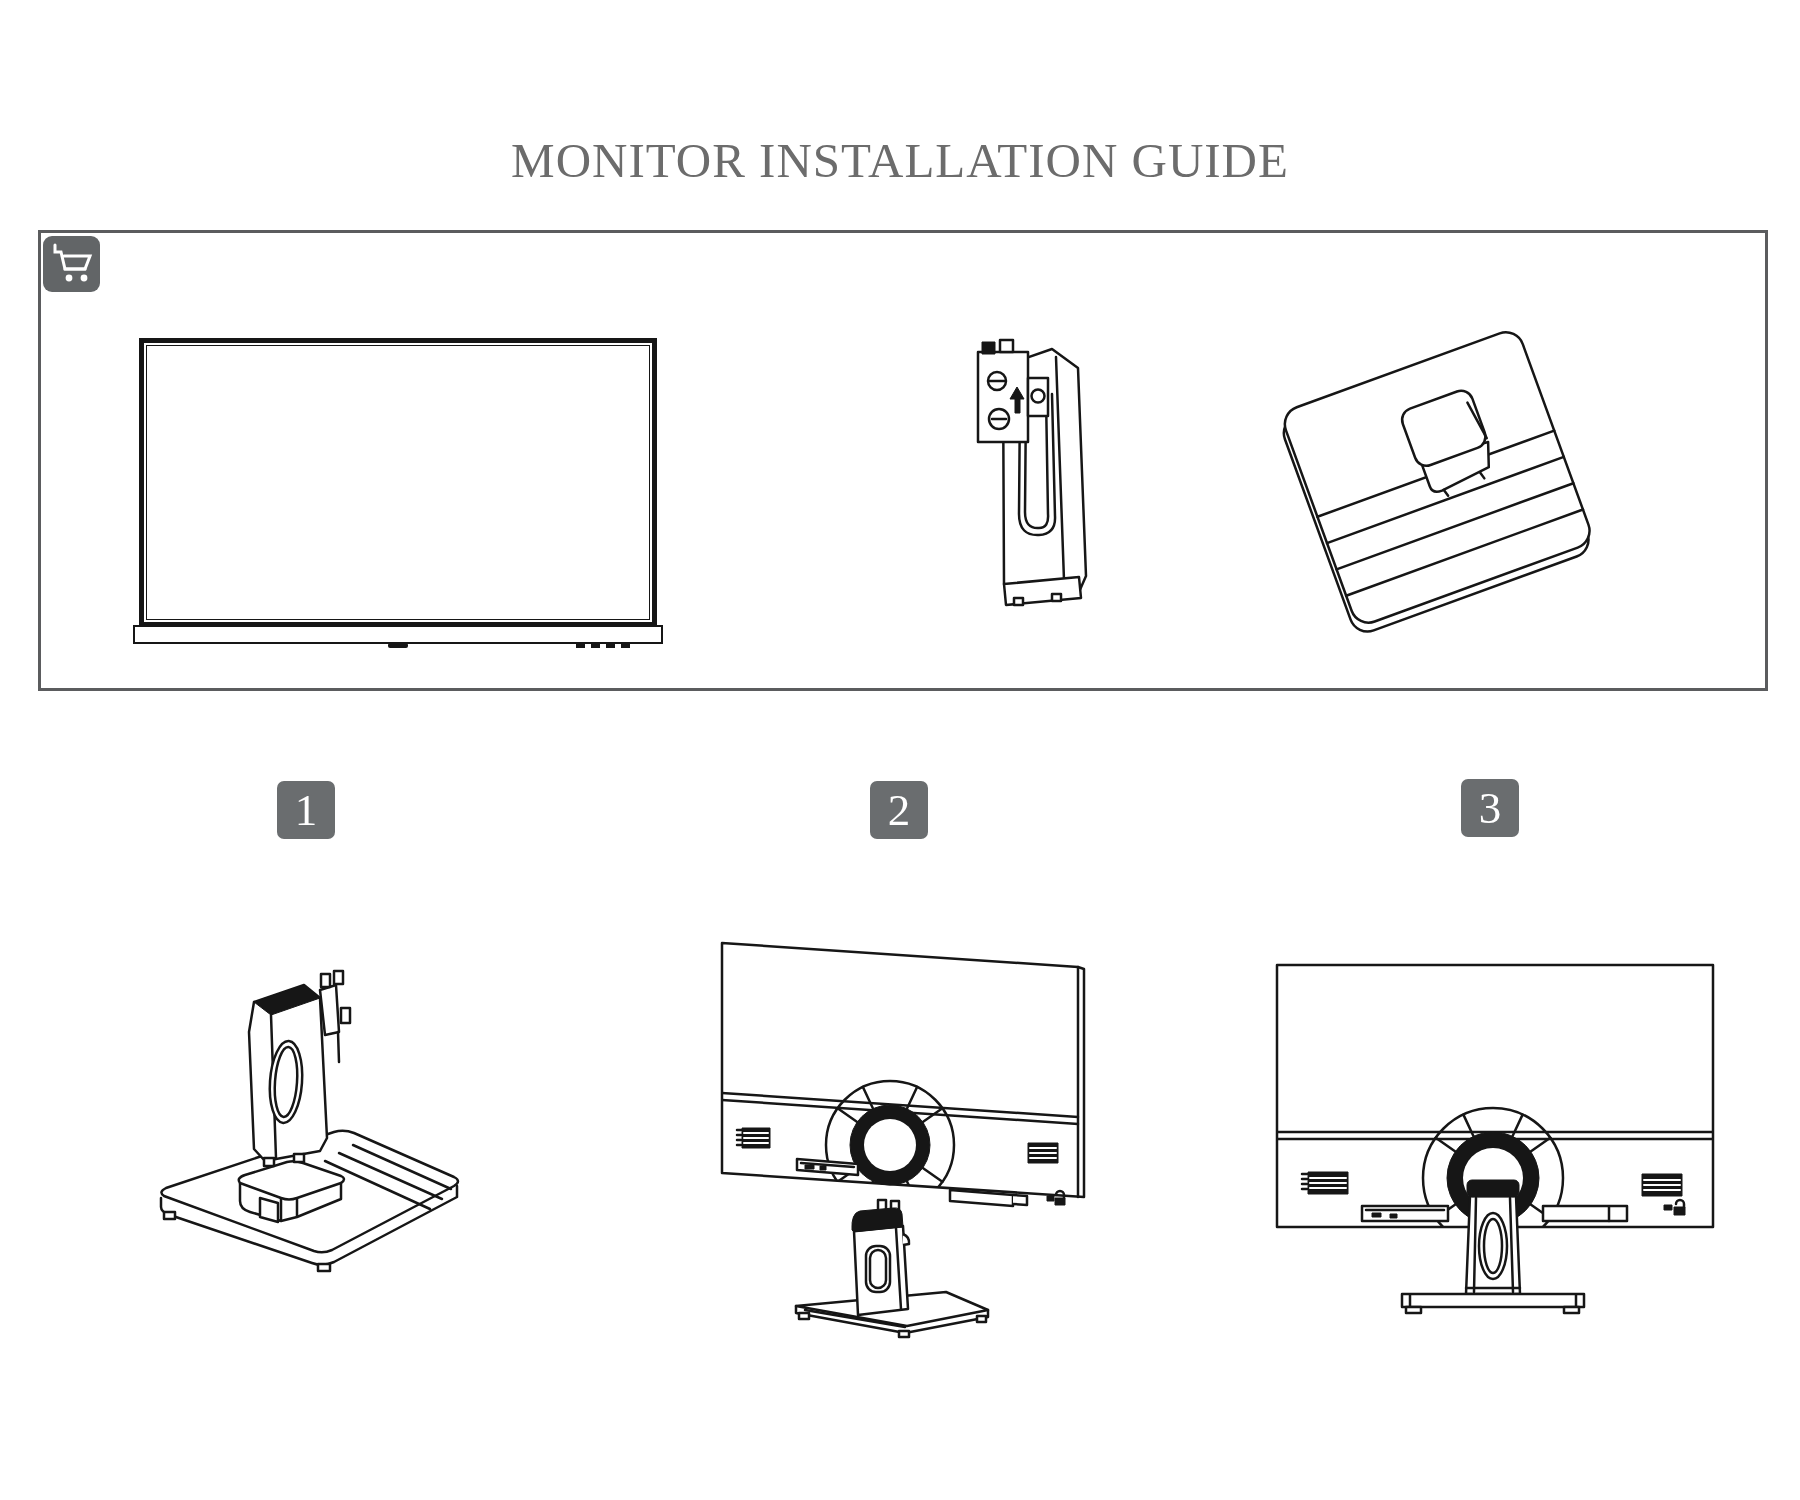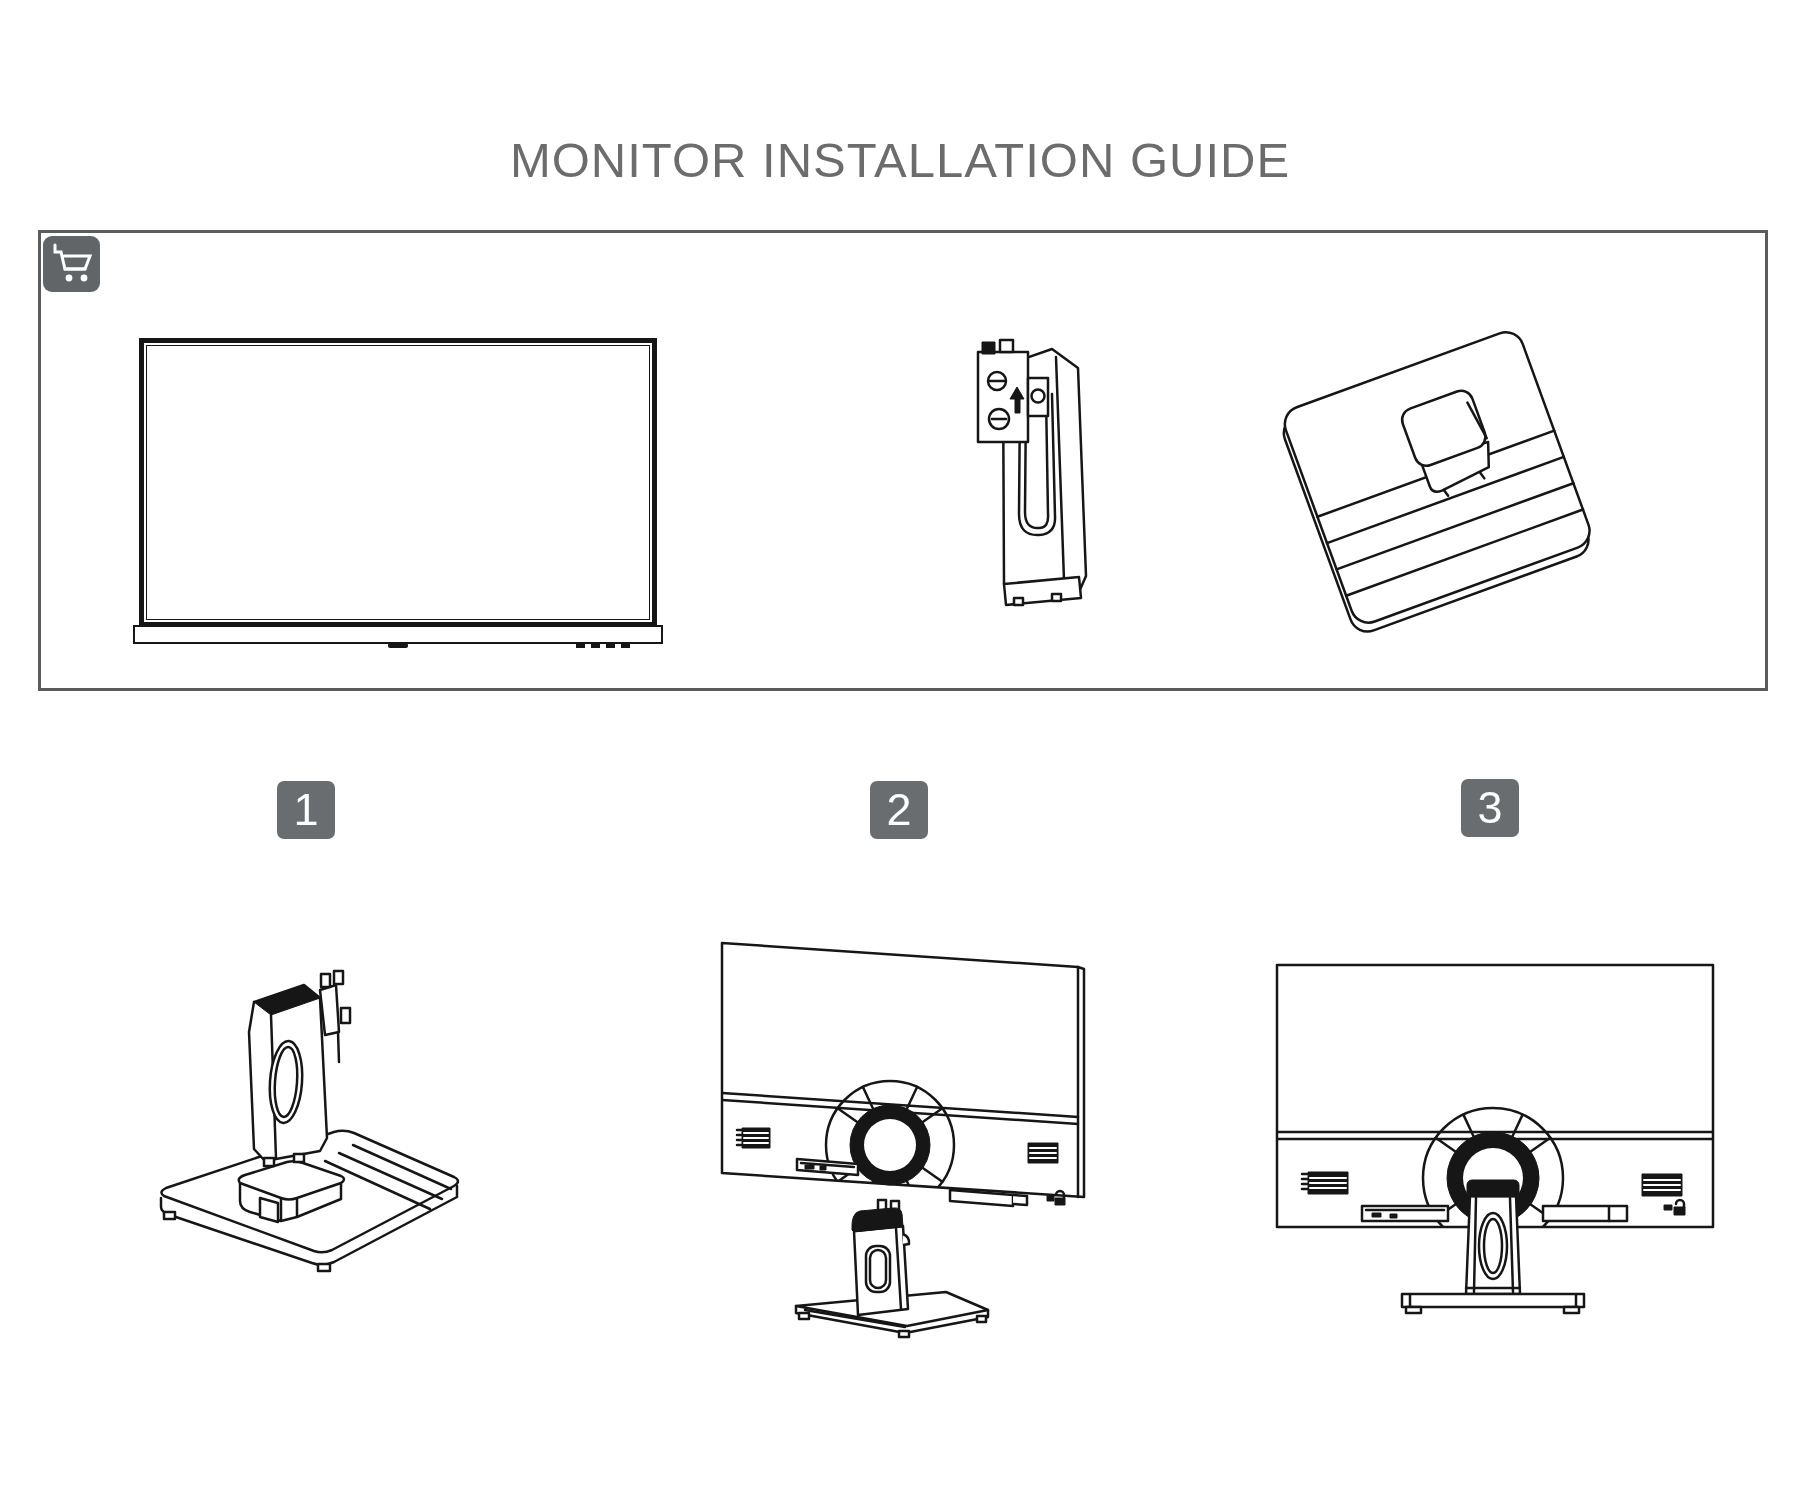--- a/index.html
+++ b/index.html
@@ -1,17 +1,17 @@
 <!DOCTYPE html>
 <html style="--ink: #161616; --title_text: #6c6c6c; --box_border: #5b5c5e; --badge_bg: #6a6d6f; --badge_text: #ffffff; --cart_bg: #626567;"><head>
 <meta charset="utf-8">
 <style>
   html,body{margin:0;padding:0;background:#fff;}
   .page{position:relative;width:1800px;height:1402px;background:#fff;overflow:hidden;
-        font-family:Liberation Sans, sans-serif;}
+        font-family:Liberation Serif, serif;}
   .title{position:absolute;left:0;top:132px;width:1800px;text-align:center;
          font-size:49px;letter-spacing:1px;color:var(--title_text);}
   .partsbox{position:absolute;left:38px;top:230px;width:1724px;height:455px;
             border:3px solid var(--box_border);}
   .cart{position:absolute;left:2px;top:3px;width:57px;height:56px;
         background:var(--cart_bg);border-radius:9px;}
   
   .mfront{position:absolute;left:133px;top:338px;width:530px;height:307px;}
   .mfront .screen{position:absolute;left:6px;right:6px;top:0;height:289px;
                   border:5px solid var(--ink);box-sizing:border-box;background:#fff;}

